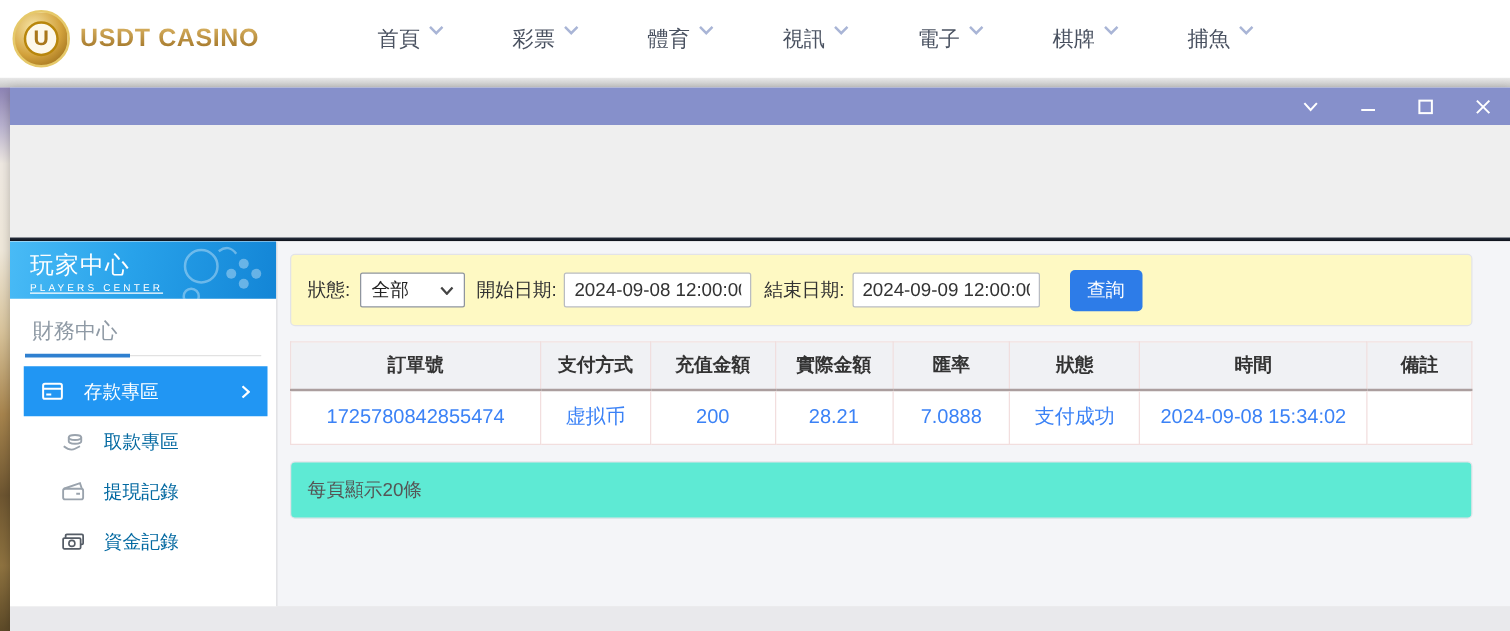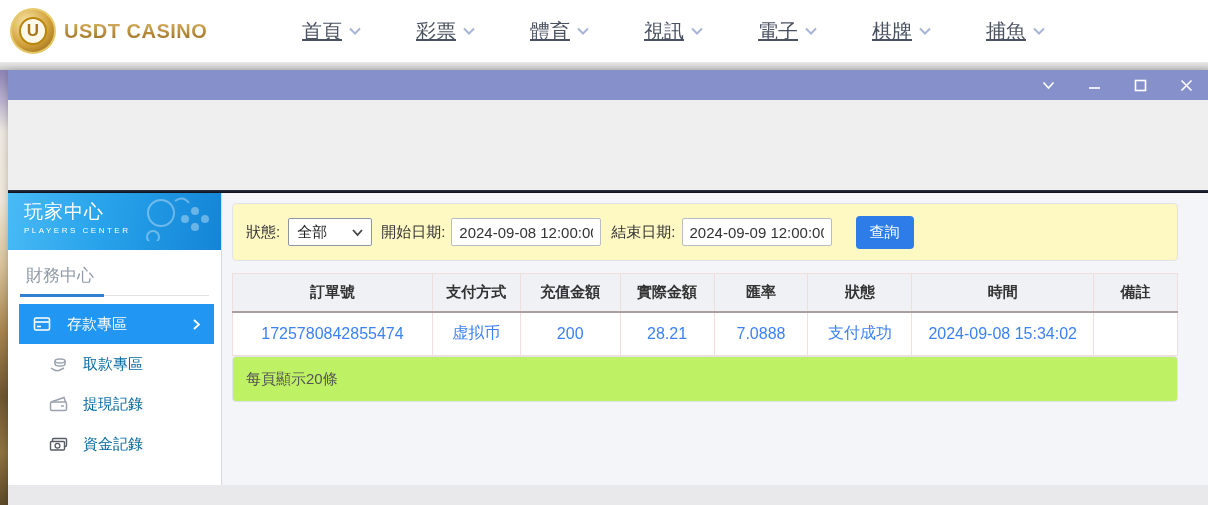--- a/index.html
+++ b/index.html
@@ -14,22 +14,22 @@
     background:radial-gradient(circle at 35% 30%, #f7e6a8, #d3a23c 55%, #8a5d10);
     display:flex; align-items:center; justify-content:center;
     border:2px solid #e6c96a; }
   .logo-inner { width:28px; height:28px; border-radius:50%; background:#fdf8ea;
     border:2px solid #b8860b; display:flex; align-items:center; justify-content:center;
     font-weight:bold; font-size:17px; color:#a9771a; }
   .brand { font-size:20px; font-weight:700; letter-spacing:.5px;
     background:linear-gradient(180deg,#dcb564,#96691d);
     -webkit-background-clip:text; background-clip:text; color:transparent; }
   .nav { display:flex; margin-left:42px; gap:55px; }
-  .nav-item { display:flex; align-items:center; gap:7px; font-size:20px;
-    color:#4a5261; cursor:pointer;text-decoration:underline; }
+  .nav-item { display:flex; align-items:flex-start; gap:7px; font-size:17px;
+    color:#4a5261; cursor:pointer; }
 
   
   .header-strip { position:absolute; left:0; top:62px; width:1208px; height:8px;
     background:linear-gradient(180deg,#e9e9e9,#c7c7c7); }
   .left-sliver { position:absolute; left:0; top:70px; width:8px; height:435px;
     background:linear-gradient(180deg,#8d84b5 0%,#b9b2cf 7%,#efe9e2 14%,#efe8da 30%,
       #d9c49b 45%,#a8854e 60%,#6e5631 75%,#8f7340 88%,#5d4a28 100%); }
 
   
   .window { position:absolute; left:8px; top:70px; width:1200px; height:435px;
@@ -39,25 +39,25 @@
   .tb-btn { width:16px; height:16px; display:flex; align-items:center;
     justify-content:center; cursor:pointer; }
   .win-gray { height:90px; background:#efefef; }
   .dark-line { height:3px; background:linear-gradient(180deg,#2a3140,#0b0f18); }
 
   .content { display:flex; height:292px; background:#f4f5f8; }
 
   
   .sidebar { width:214px; background:#fff; border-right:1px solid #d9dade;
     overflow:hidden; flex-shrink:0; }
-  .sb-header { height:57px; position:relative; overflow:hidden;
+  .sb-header { height:46px; position:relative; overflow:hidden;
     background:linear-gradient(100deg,#49bbf6 0%,#28a2ea 45%,#1385d6 100%);
     color:#fff; padding:6px 0 0 16px; }
   .sb-title { font-size:19px; letter-spacing:1px; }
-  .sb-sub { font-size:8px; letter-spacing:2.5px; margin-top:1px; }
+  .sb-sub { font-size:8px; letter-spacing:2.5px; margin-top:1px;text-decoration:underline; }
   .sb-deco { position:absolute; right:8px; top:4px; opacity:.35; }
   .sb-section { margin:12px 12px 0 12px; padding:2px 0 8px 6px; font-size:17px;
     color:#8f9aa5; position:relative; border-bottom:1px solid #e2e2e2; }
   .sb-section .blue-under { position:absolute; left:0; bottom:-2px; width:84px;
     height:3px; background:#2f80d0; }
   .sb-menu { margin-top:8px; }
   .sb-item { height:40px; display:flex; align-items:center; padding-left:40px;
     gap:15px; font-size:15px; color:#0369a1; cursor:pointer; }
   .sb-item.active { background:#2196f3; color:#fff; margin:0 7px 0 11px;
     padding-left:13px; position:relative; }
@@ -88,22 +88,22 @@
     background:#fff; }
   table.records th { background:#f0f1f4; font-size:15px; font-weight:bold;
     color:#333; height:38px; border:1px solid #f0dede;
     border-bottom:2px solid #ab9e9e; }
   table.records td { font-size:16px; color:#3b82f6; height:44px; text-align:center;
     border:1px solid #f2dede; background:#fff; }
   .col-order{width:200px}.col-method{width:88px}.col-amt{width:100px}
   .col-real{width:94px}.col-rate{width:94px}.col-status{width:104px}
   .col-time{width:182px}.col-note{width:84px}
 
-  .pager-box { background:#bef264; border:1px solid #e2e3e8; border-radius:4px;
-    height:46px; display:flex; align-items:center;
+  .pager-box { background:#5eead4; border:1px solid #e2e3e8; border-radius:4px;
+    height:46px; margin-top:13px; display:flex; align-items:center;
     justify-content:space-between; padding:0 13px; font-size:15px; }
   .pager-left { color:#555; }
   .pager-right { display:flex; align-items:center; gap:9px; color:#333; }
   .pg-link { color:#2a63d6; cursor:pointer; text-decoration:none; }
   .pg-current { color:#2f5bd8; background:#b5bcc9; padding:0 2px; cursor:default; }
   .pg-input { width:38px; height:24px; border:1px solid #4a73d8; border-radius:2px;
     margin:0 2px; }
 
   .bottom-strip { height:20px; background:#e9e9ec; }
 </style>

